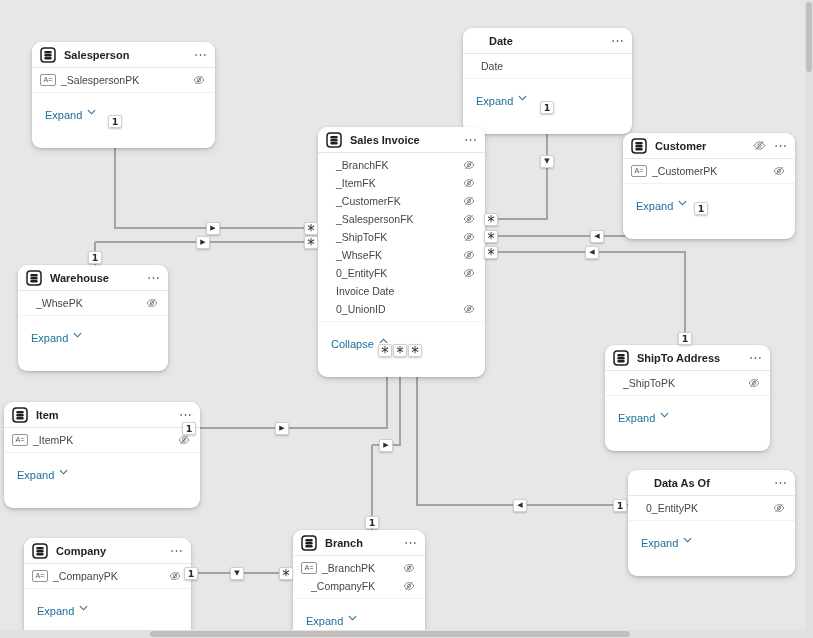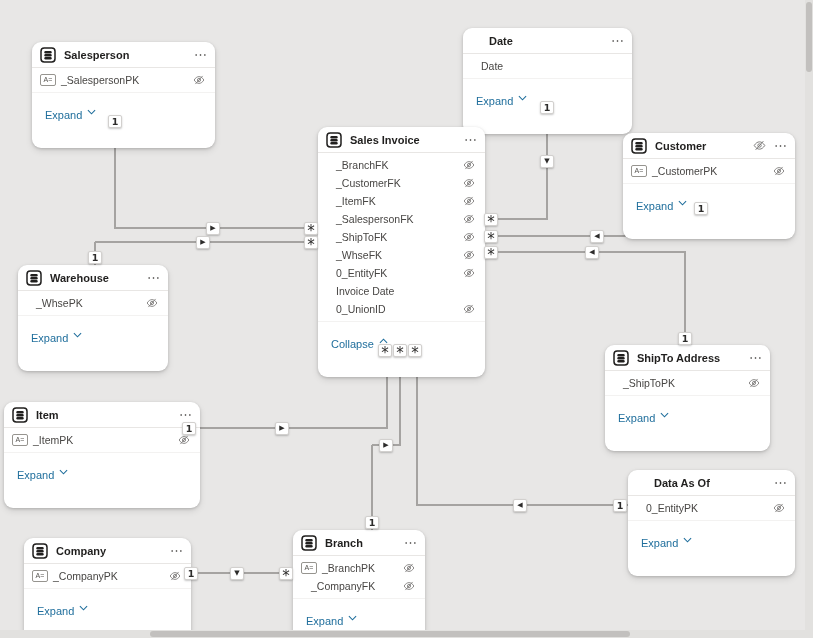--- a/index.html
+++ b/index.html
@@ -129,29 +129,29 @@
     <div class="fields">
       <div class="field-row">
           <span class="field-name">_BranchFK</span>
           <span class="eye">
             <svg width="12" height="12">
               <use href="#i-eye-off"></use>
             </svg>
           </span>
         </div>
       <div class="field-row">
+          <span class="field-name">_ItemFK</span>
+          <span class="eye">
+            <svg width="12" height="12">
+              <use href="#i-eye-off"></use>
+            </svg>
+          </span>
+        </div>
+      <div class="field-row">
           <span class="field-name">_CustomerFK</span>
-          <span class="eye">
-            <svg width="12" height="12">
-              <use href="#i-eye-off"></use>
-            </svg>
-          </span>
-        </div>
-      <div class="field-row">
-          <span class="field-name">_ItemFK</span>
           <span class="eye">
             <svg width="12" height="12">
               <use href="#i-eye-off"></use>
             </svg>
           </span>
         </div>
       <div class="field-row">
           <span class="field-name">_SalespersonFK</span>
           <span class="eye">
             <svg width="12" height="12">

